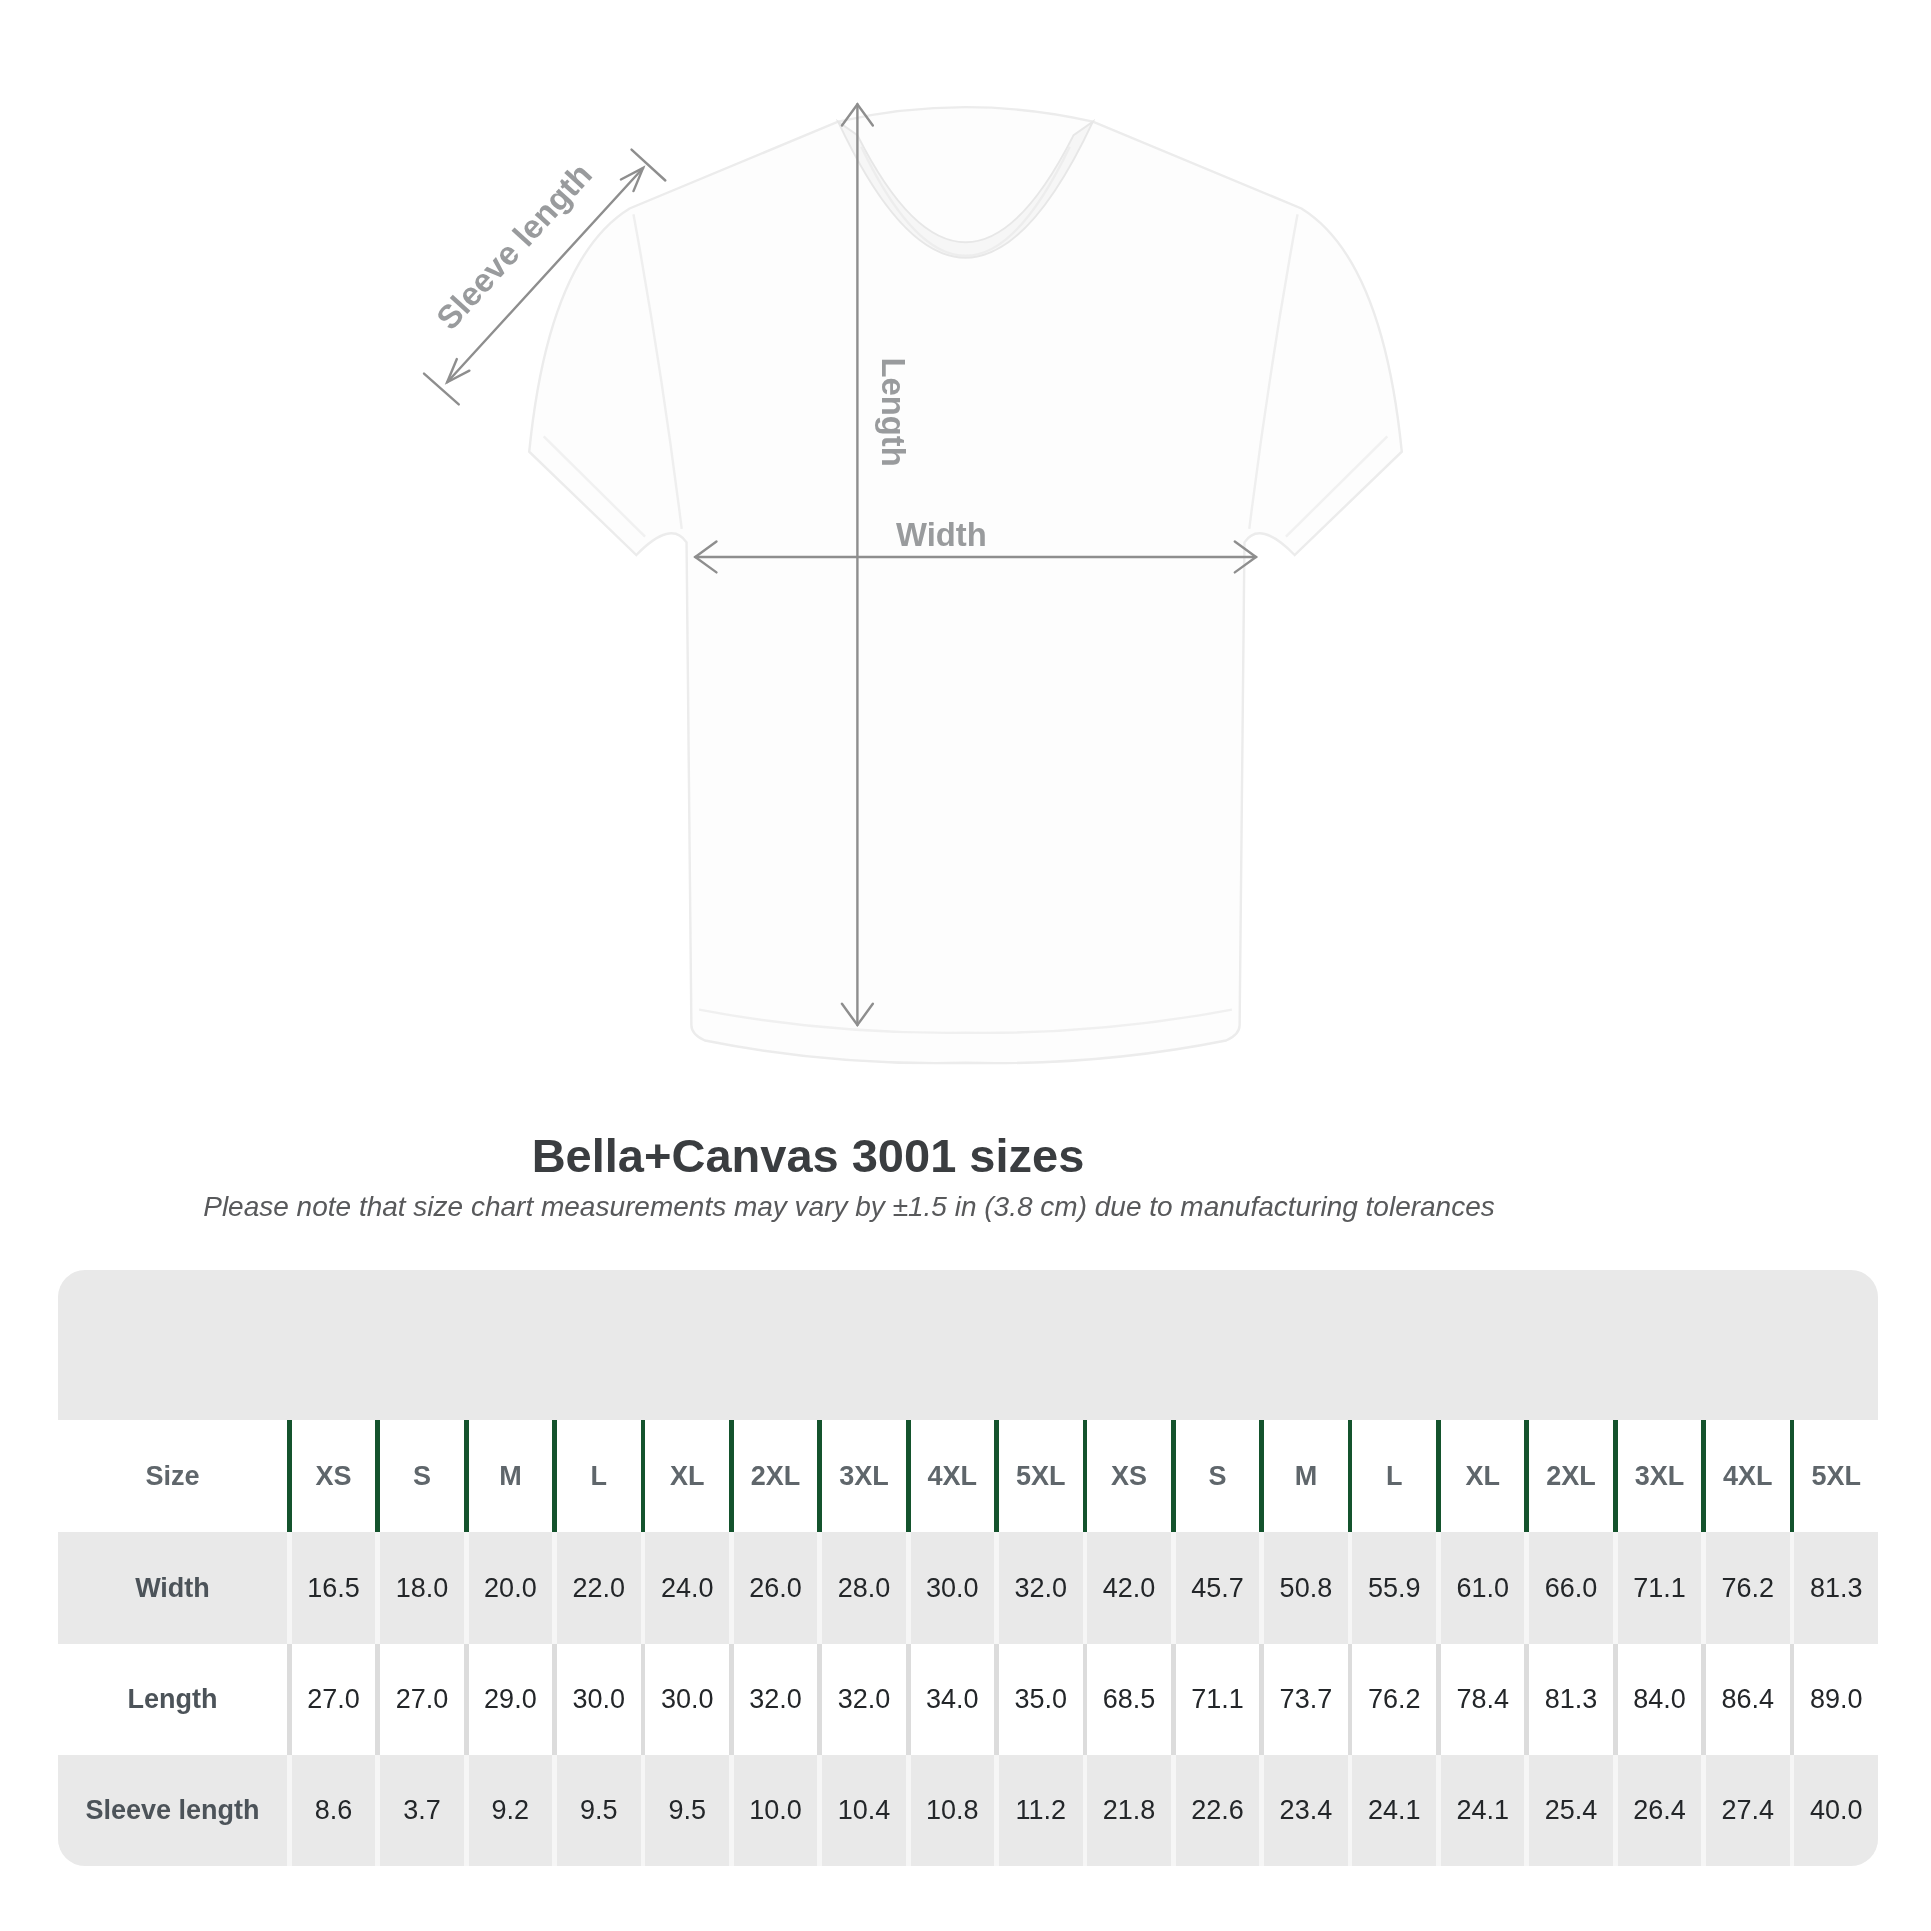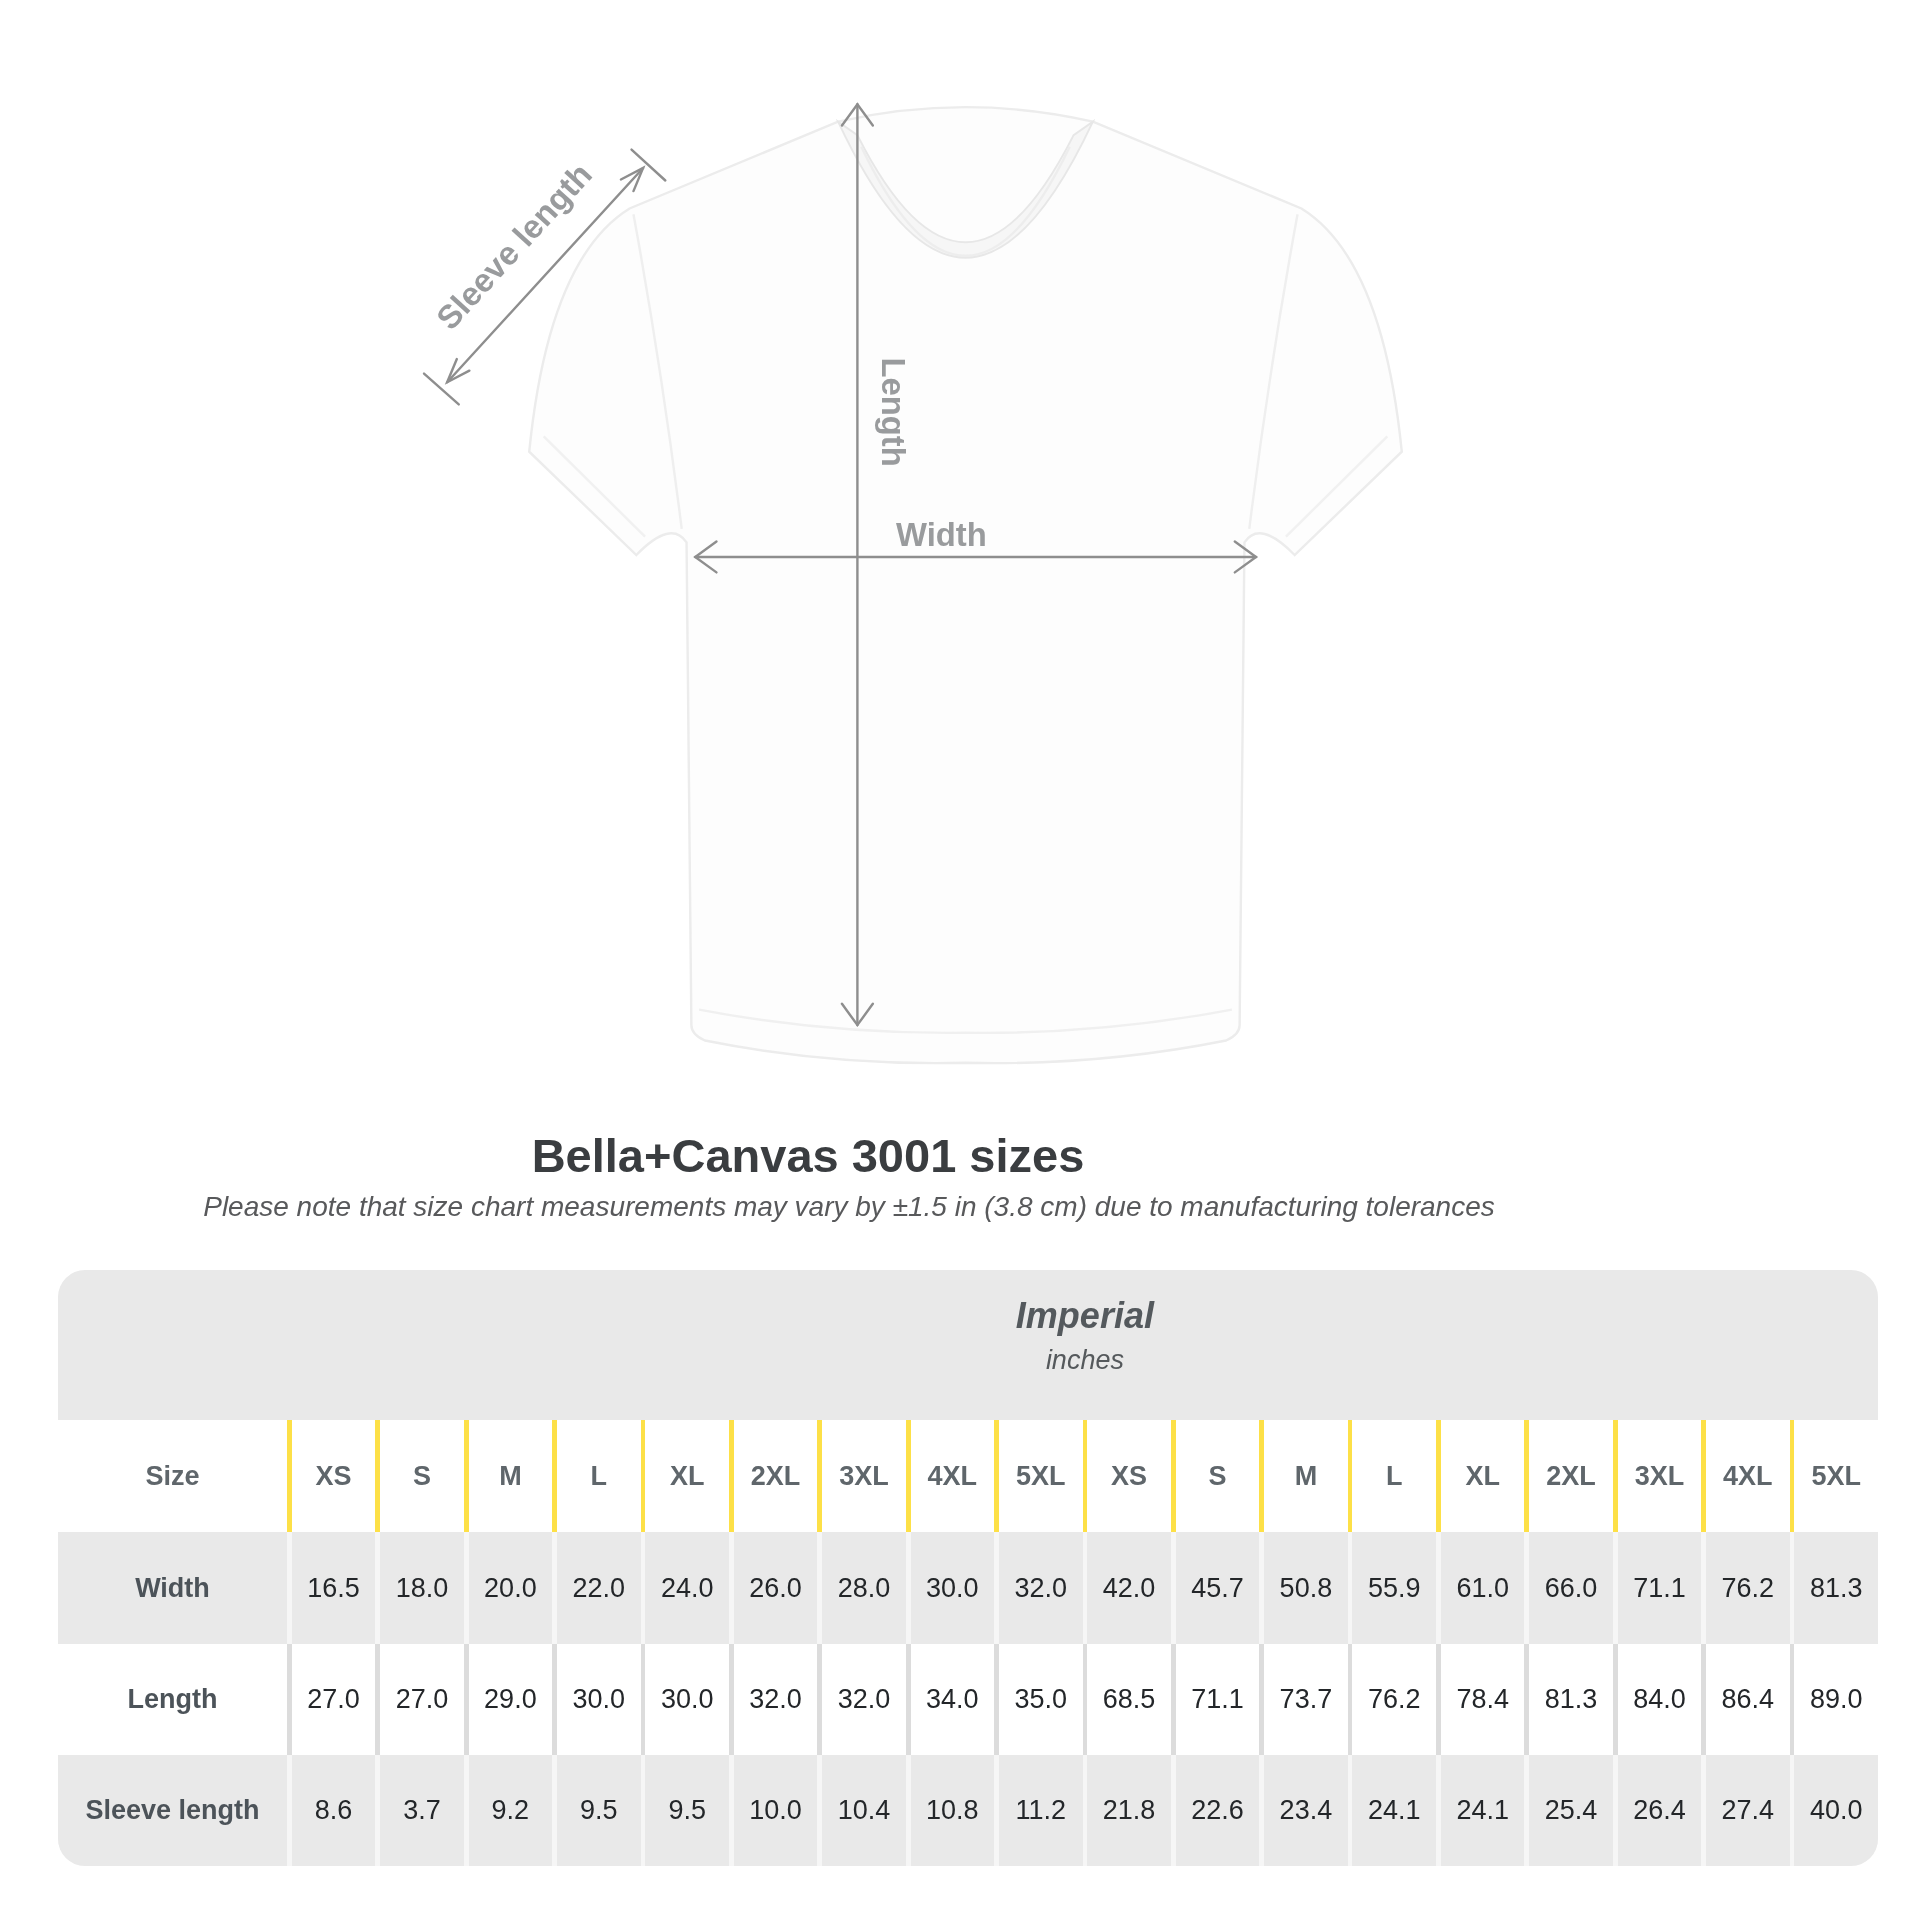--- a/index.html
+++ b/index.html
@@ -31,21 +31,21 @@
   .band .group{flex:1 1 0;display:flex;flex-direction:column;align-items:center;justify-content:flex-start;padding-top:25px;}
   .group-title{font-size:36px;font-weight:bold;font-style:italic;color:#54595d;line-height:42px;}
   .group-unit{font-size:27px;font-style:italic;color:#55595c;line-height:39px;margin-top:3.9px;}
   .row{display:flex;gap:4.8px;}
   .row .cell{
     flex:1 1 0;display:flex;align-items:center;justify-content:center;
     font-size:27px;color:#232629;white-space:nowrap;
   }
   .row .label-cell{flex:0 0 229px;font-weight:bold;color:#4c5359;}
   .cells{display:contents;}
-  .row-size{height:112px;flex:0 0 112px;background:#fde047;}
+  .row-size{height:112px;flex:0 0 112px;background:#14532d;}
   .row-size .cell{background:#ffffff;font-weight:bold;color:#5f666b;}
   .row-gray{background:#f6f6f6;}
   .row-gray .cell{background:#e9e9e9;}
   .row-white{background:#dcdcdc;}
   .row-white .cell{background:#ffffff;}
   .row-h{height:112px;flex:0 0 112px;}
   .row-h2{height:111px;flex:0 0 111px;}
   .row-gray .label-cell,.row-white .label-cell{font-weight:bold;color:#4c5359;}
 </style>
 </head>
@@ -110,24 +110,20 @@
     <text class="dim-label" text-anchor="middle" x="975" y="566">Width</text>
   </svg>
 
   <h1 class="title">Bella+Canvas 3001 sizes</h1>
   <p class="subtitle">Please note that size chart measurements may vary by ±1.5 in (3.8 cm) due to manufacturing tolerances</p>
 
   <div class="size-table">
 
     <div class="band">
       <div class="spacer"></div>
-      <div class="group">
-        <div class="group-title">Imperial</div>
-        <div class="group-unit">inches</div>
-      </div>
     </div>
 
     <div class="row row-size">
       <div class="cell label-cell">Size</div>
       <div class="cells"><div class="cell">XS</div><div class="cell">S</div><div class="cell">M</div><div class="cell">L</div><div class="cell">XL</div><div class="cell">2XL</div><div class="cell">3XL</div><div class="cell">4XL</div><div class="cell">5XL</div></div>
       <div class="cells"><div class="cell">XS</div><div class="cell">S</div><div class="cell">M</div><div class="cell">L</div><div class="cell">XL</div><div class="cell">2XL</div><div class="cell">3XL</div><div class="cell">4XL</div><div class="cell">5XL</div></div>
     </div>
 
     <div class="row row-gray row-h">
       <div class="cell label-cell">Width</div>

